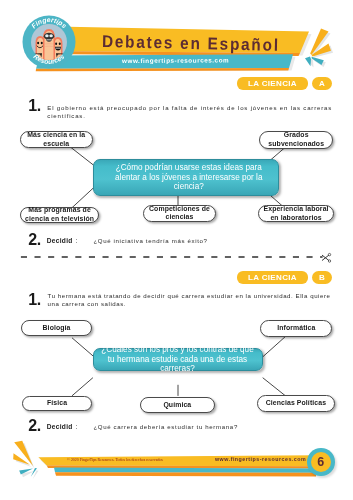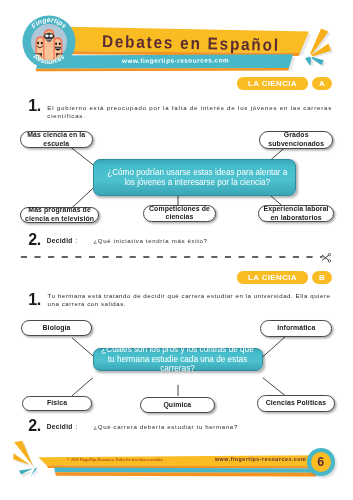--- a/index.html
+++ b/index.html
@@ -166,21 +166,21 @@
           <line x1="71.7" y1="83" x2="93.5" y2="62.8"></line>
           <line x1="178" y1="80.9" x2="178" y2="70.4"></line>
           <line x1="285.5" y1="83.7" x2="262.4" y2="63.4"></line>
         </g>
       </svg>
       <div class="obox" style="left:19.6px;top:5.6px;width:73.4px;height:17.8px;">Más ciencia en la escuela</div>
       <div class="obox" style="left:259.2px;top:5.7px;width:74.1px;height:18.1px;">Grados subvencionados</div>
       <div class="obox" style="left:20.2px;top:81.5px;width:78.8px;height:16.4px;">Más programas de ciencia en televisión</div>
       <div class="obox" style="left:143.1px;top:79.8px;width:72.8px;height:17px;">Competiciones de ciencias</div>
       <div class="obox" style="left:257.8px;top:79.7px;width:76.5px;height:17.8px;">Experiencia laboral en laboratorios</div>
-      <div class="cbox" style="left:93px;top:34px;width:203px;height:37px;padding-left:12px;">¿Cómo podrían usarse estas ideas para alentar a los jóvenes a interesarse por la ciencia?</div>
+      <div class="cbox" style="left:93px;top:34px;width:186px;height:37px;padding-left:12px;">¿Cómo podrían usarse estas ideas para alentar a los jóvenes a interesarse por la ciencia?</div>
     </div>
 
     <div class="tnum" style="left:28.2px;top:232.3px;">2.</div>
     <div class="tlabel" style="left:46.7px;top:235.8px;">Decidid</div>
     <div class="tcolon" style="left:75.8px;top:236.2px;">:</div>
     <div class="tq" style="left:93.4px;top:236.2px;">¿Qué iniciativa tendría más éxito?</div>
   </div>
 
   <svg class="cut" viewBox="0 0 353 6">
     <line x1="20.9" y1="3" x2="322.6" y2="3" stroke="#2f2f2f" stroke-width="1.7" stroke-dasharray="6.1 7.5"></line>

